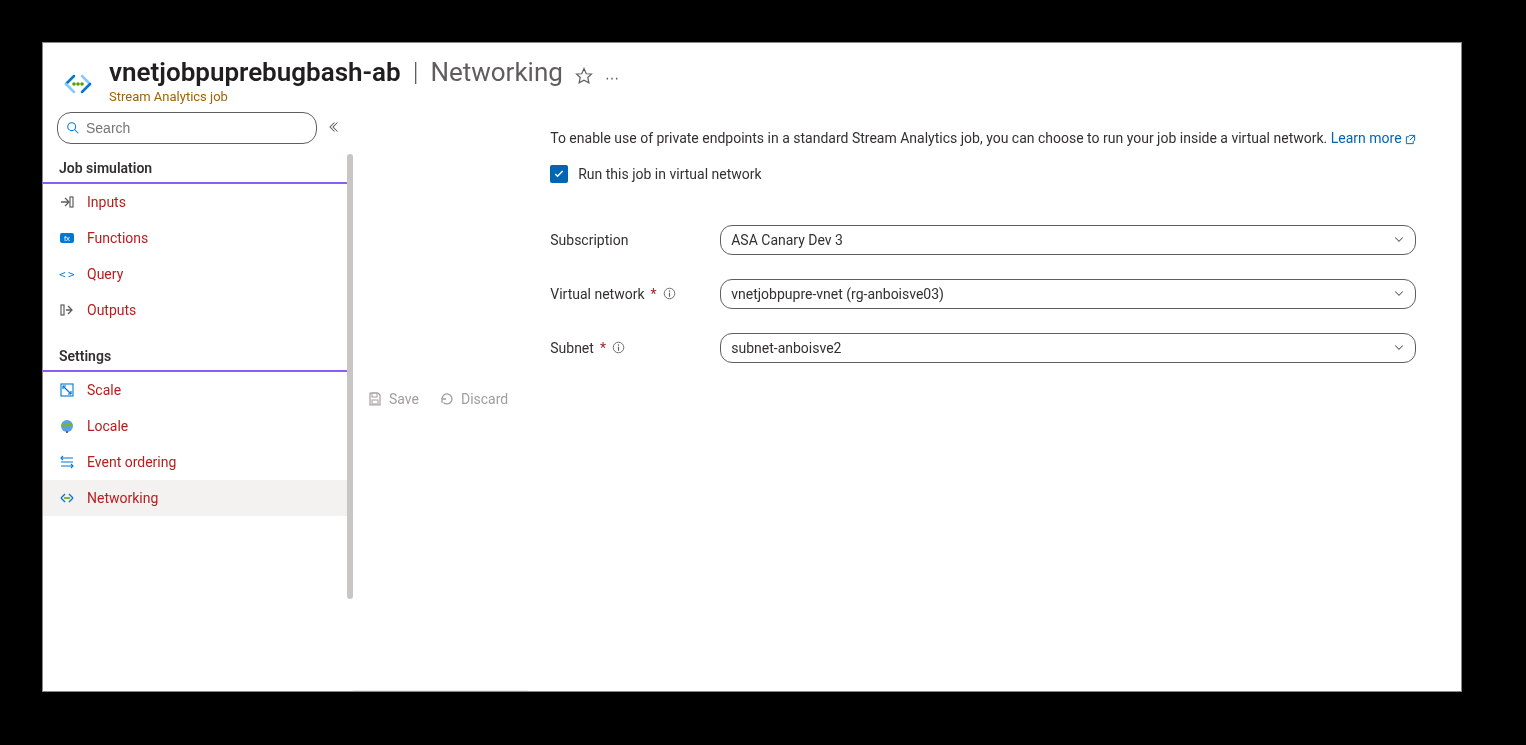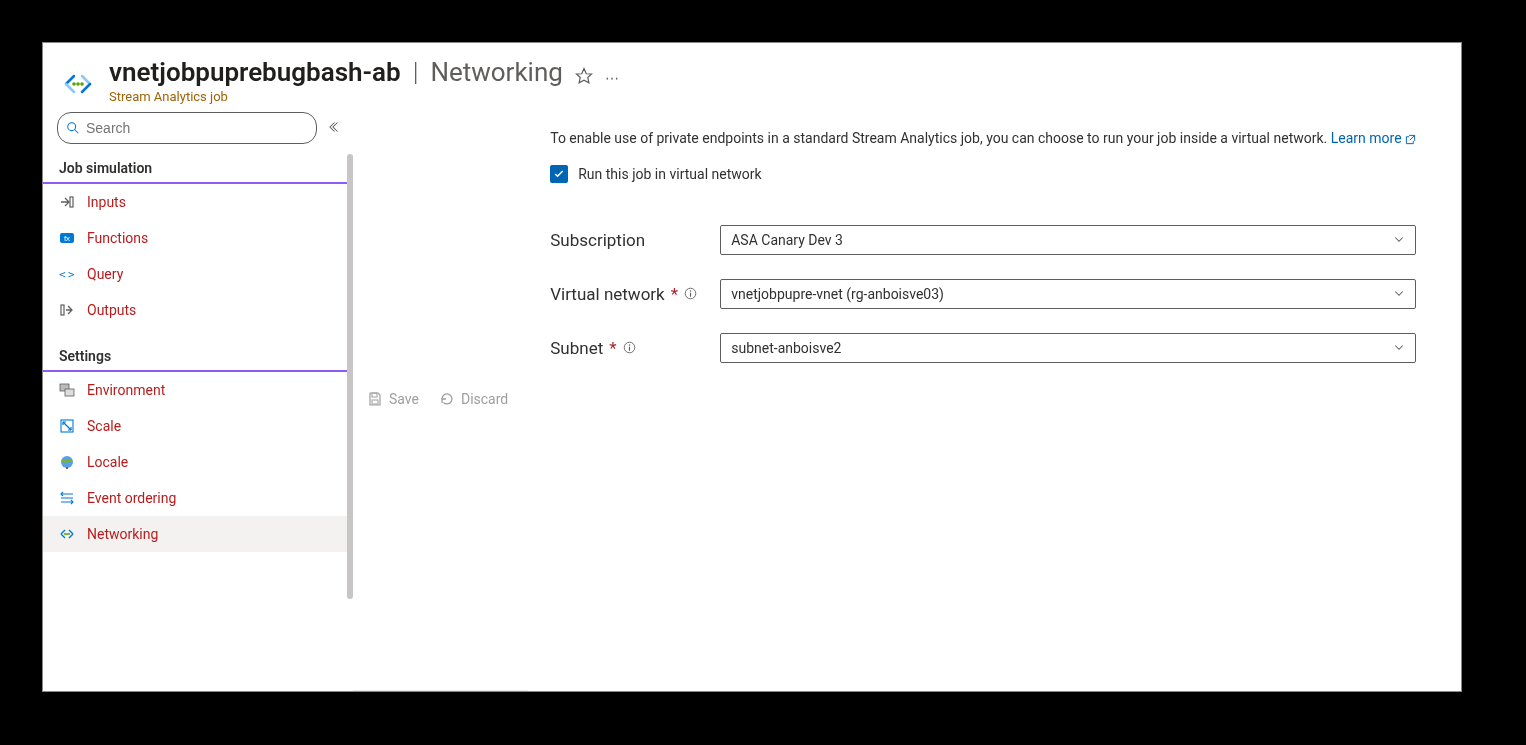--- a/index.html
+++ b/index.html
@@ -129,30 +129,30 @@
     display:flex; align-items:center; justify-content:center;
     cursor:pointer;
   }
   .checkbox svg { width:12px; height:12px; }
   .form-row {
     display:flex; align-items:center; gap:10px;
     margin-top:10px;
   }
   .form-label {
     width:160px;
-    font-size:17px; color:#323130;
+    font-size:14px; color:#323130;
     display:flex; align-items:center; gap:6px;
   }
   .req { color:#a4262c; }
   .info-icon { width:14px; height:14px; color:#605e5c; display:inline-flex; }
   .select {
     flex:1;
     max-width:820px;
     border:1px solid #605e5c;
-    border-radius:2px;
+    border-radius:12px;
     height:30px;
     display:flex; align-items:center; justify-content:space-between;
     padding:0 10px;
     font-size:14px;
     cursor:pointer;
     background:#fff;
   }
   .chevron { color:#605e5c; }
 </style>
 </head>
@@ -247,29 +247,20 @@
             <svg width="16" height="16" viewBox="0 0 16 16">
                   <rect x="2" y="3" width="3" height="10" stroke="#605e5c" stroke-width="1.2" fill="none"></rect>
                   <path d="M7 8h5M9 4l4 4-4 4" stroke="#605e5c" stroke-width="1.3" fill="none"></path>
                 </svg>
           </span>
           <span>Outputs</span>
         </div>
 
         <div class="group-label" style="margin-top:10px;">Settings</div>
 
-        <div class="nav-item">
-          <span class="nav-icon">
-            <svg width="16" height="16" viewBox="0 0 16 16">
-                  <rect x="1" y="2" width="9" height="7" stroke="#605e5c" fill="#bbb" stroke-width="0.8"></rect>
-                  <rect x="6" y="7" width="9" height="7" stroke="#605e5c" fill="#ddd" stroke-width="0.8"></rect>
-                </svg>
-          </span>
-          <span>Environment</span>
-        </div>
 
 
         <div class="nav-item">
           <span class="nav-icon">
             <svg width="16" height="16" viewBox="0 0 16 16">
                   <rect x="2" y="2" width="12" height="12" stroke="#0078d4" stroke-width="1.1" fill="none"></rect>
                   <path d="M4 4 L12 12" stroke="#0078d4" stroke-width="1.2"></path>
                   <path d="M4 4h3M4 4v3M12 12h-3M12 12v-3" stroke="#0078d4" stroke-width="1.2" fill="none"></path>
                 </svg>
           </span>

